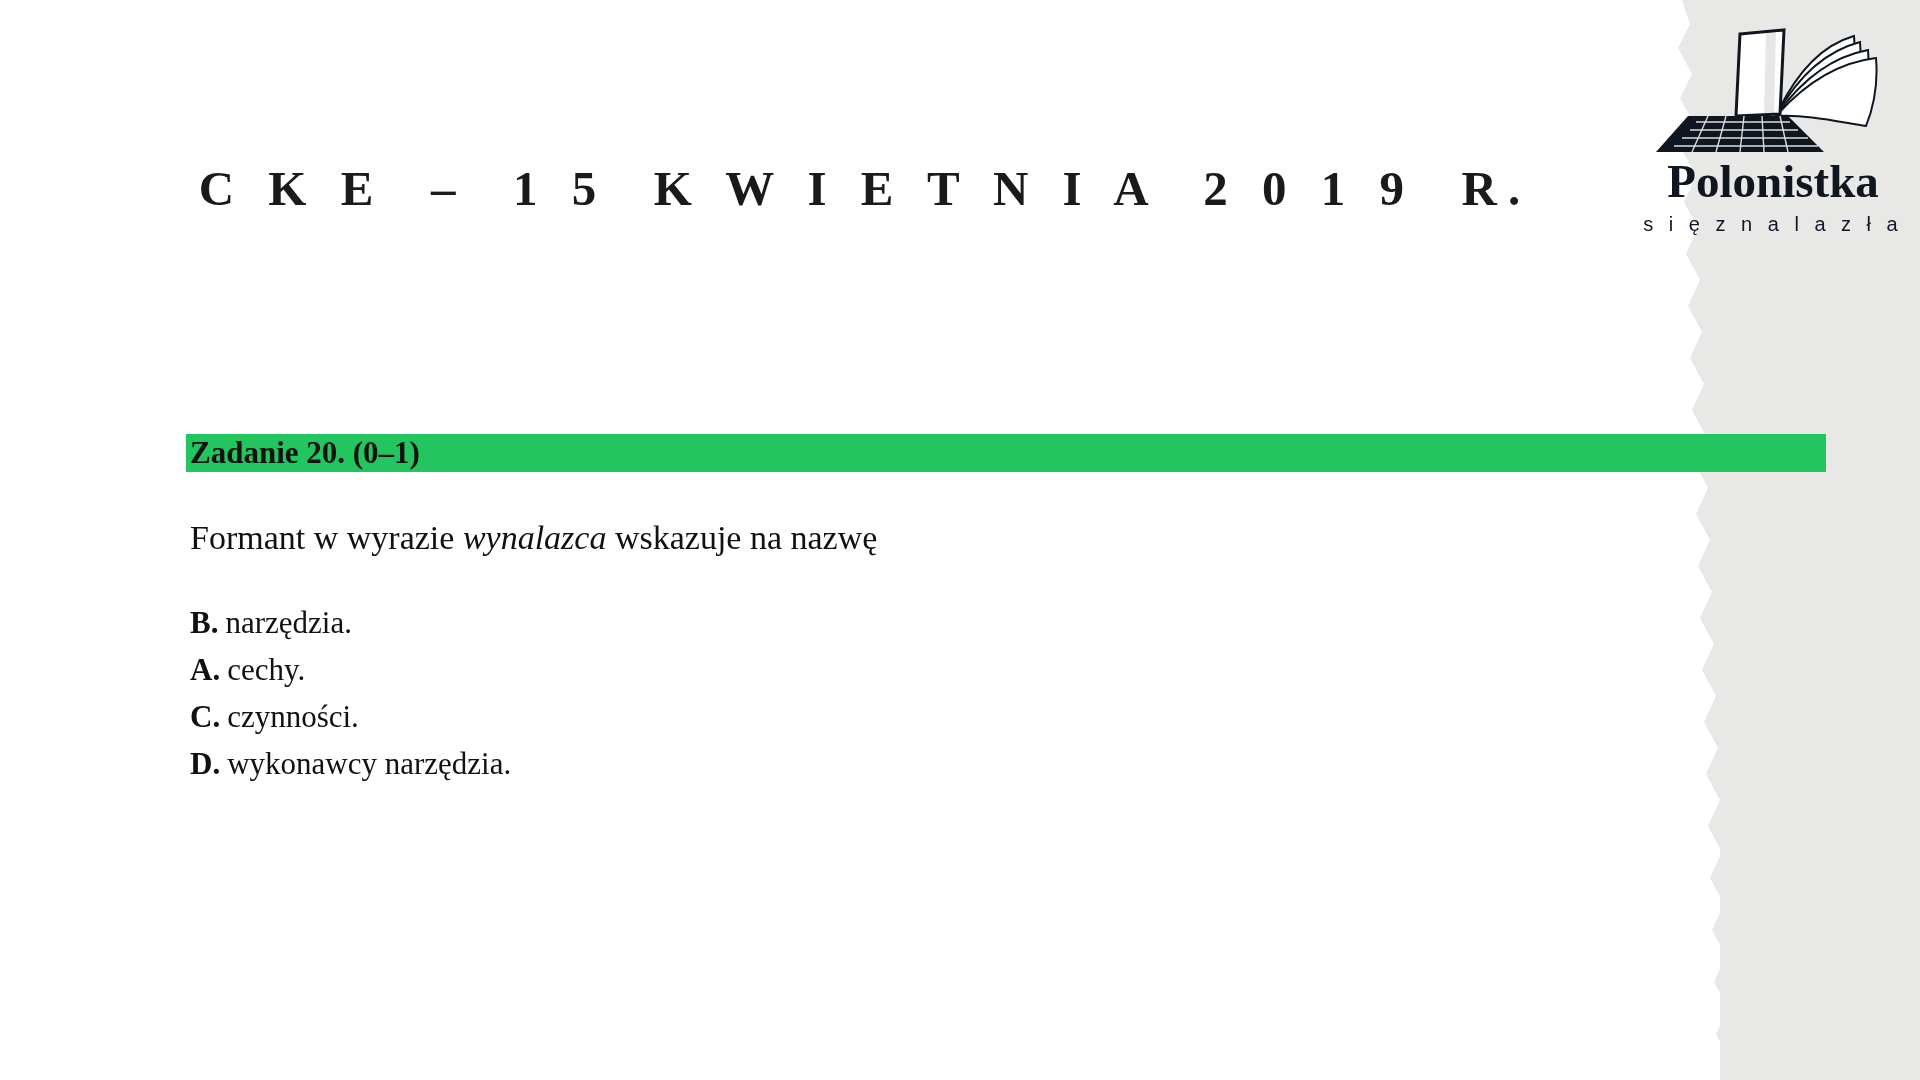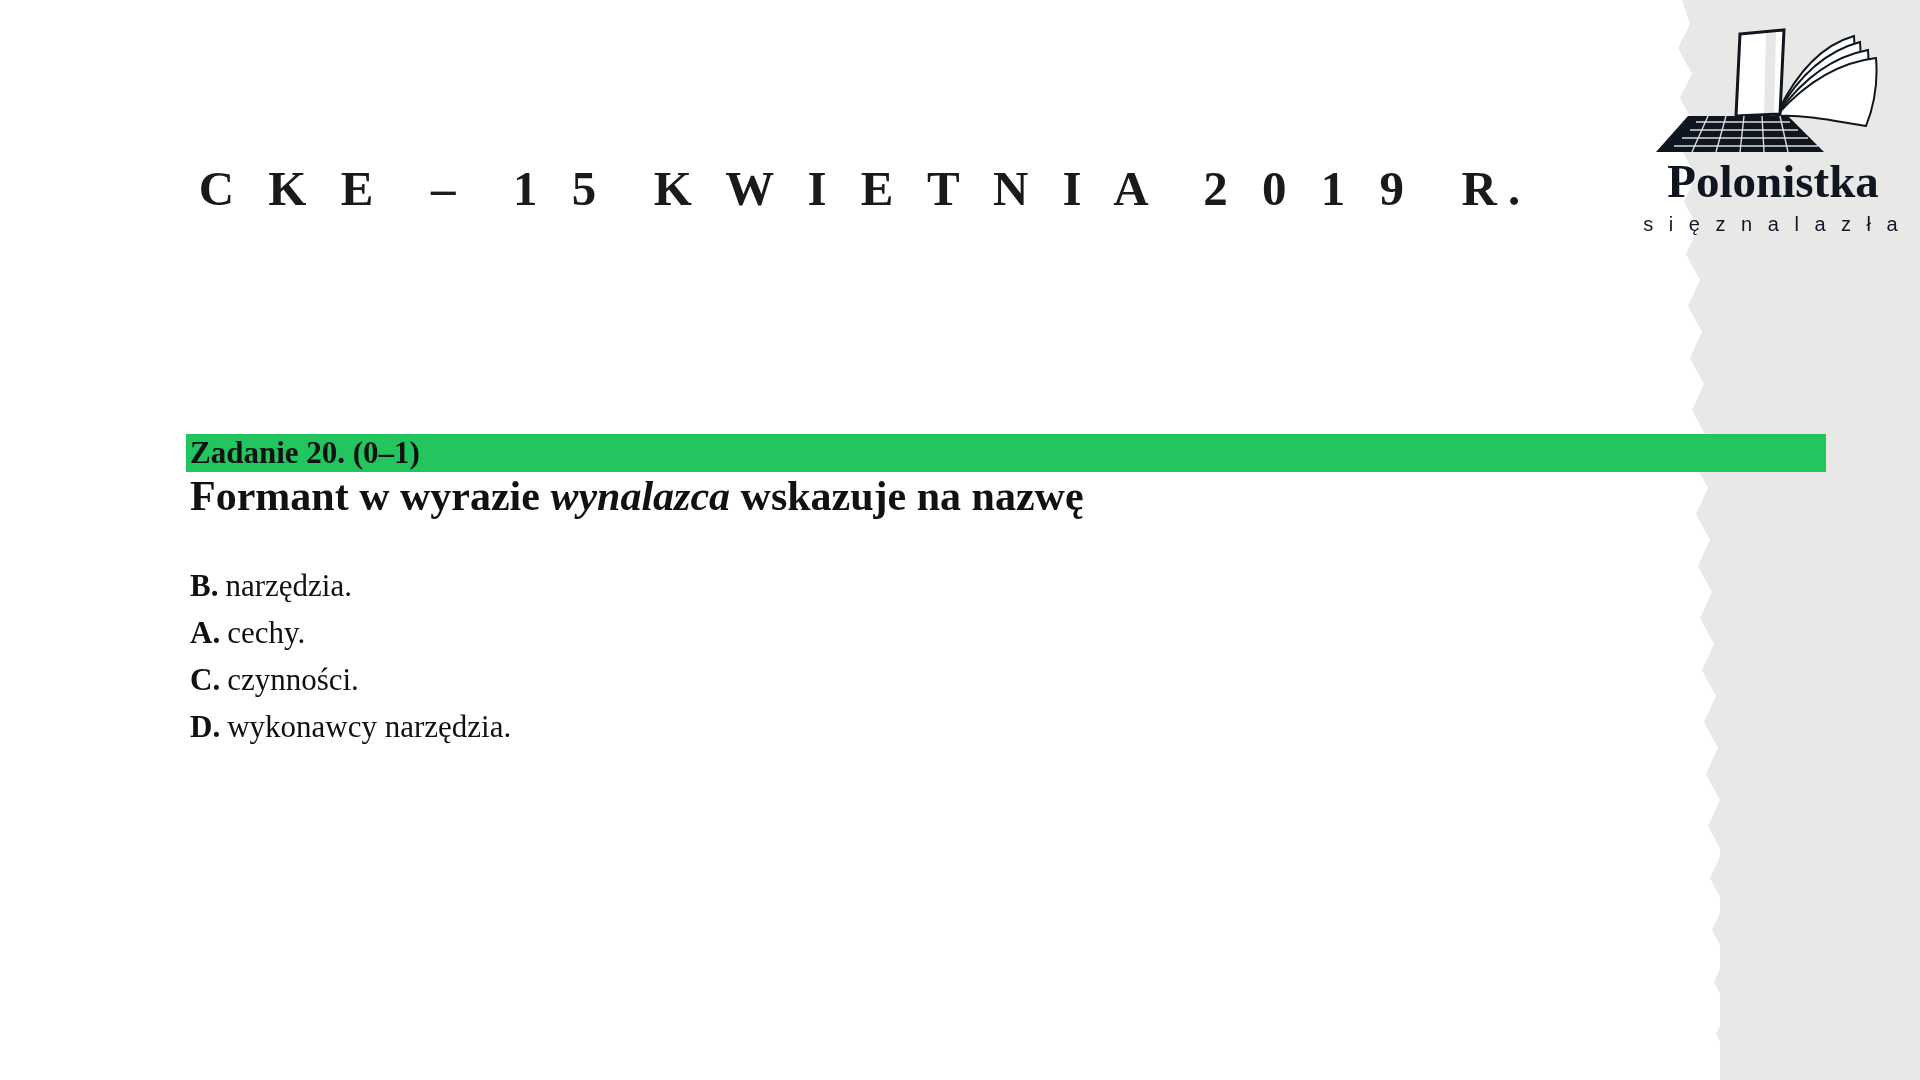--- a/index.html
+++ b/index.html
@@ -107,22 +107,23 @@
     font-family: "Liberation Serif", serif;
   }
   .task-instruction {
     font-size: 31px;
     font-weight: 700;
     margin-top: 7px;
     padding-left: 4px;
     font-family: "Liberation Serif", serif;
   }
   .task-stem {
-    font-size: 42px;
-    font-weight: 700;
+    font-size: 34px;
+    font-weight: 400;
+    margin-top: 47px;
     padding-left: 4px;
     font-family: "Liberation Serif", serif;
   }
   .task-stem .em {
     font-style: italic;
   }
   .answers {
     margin-top: 42px;
     padding-left: 4px;
   }

